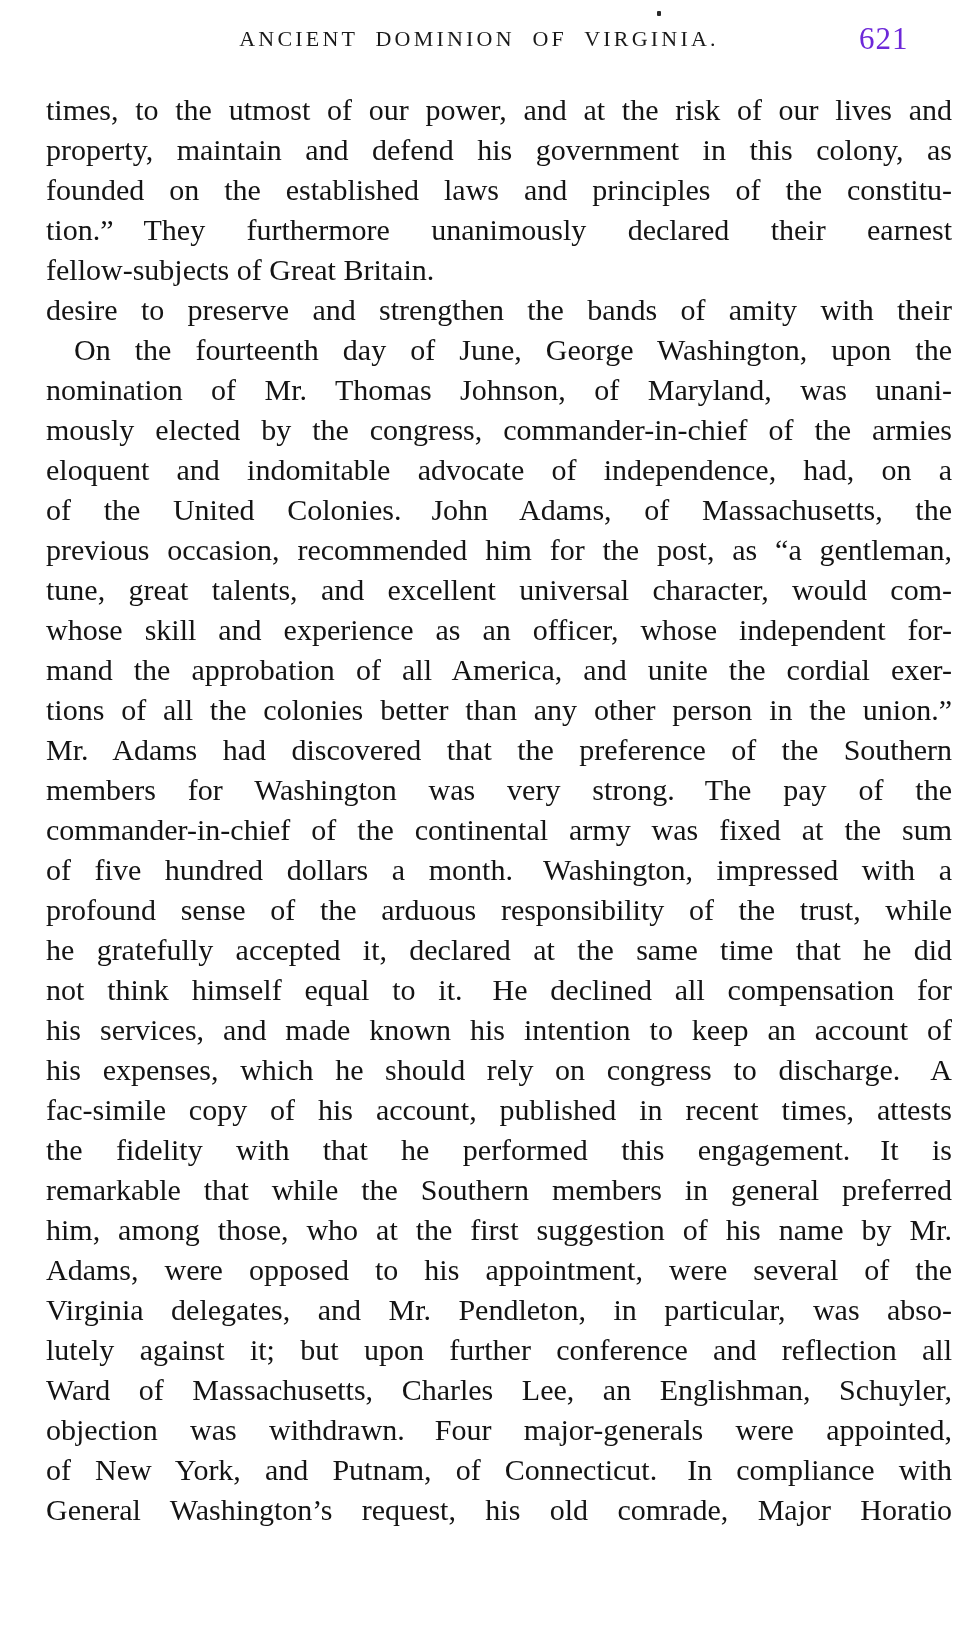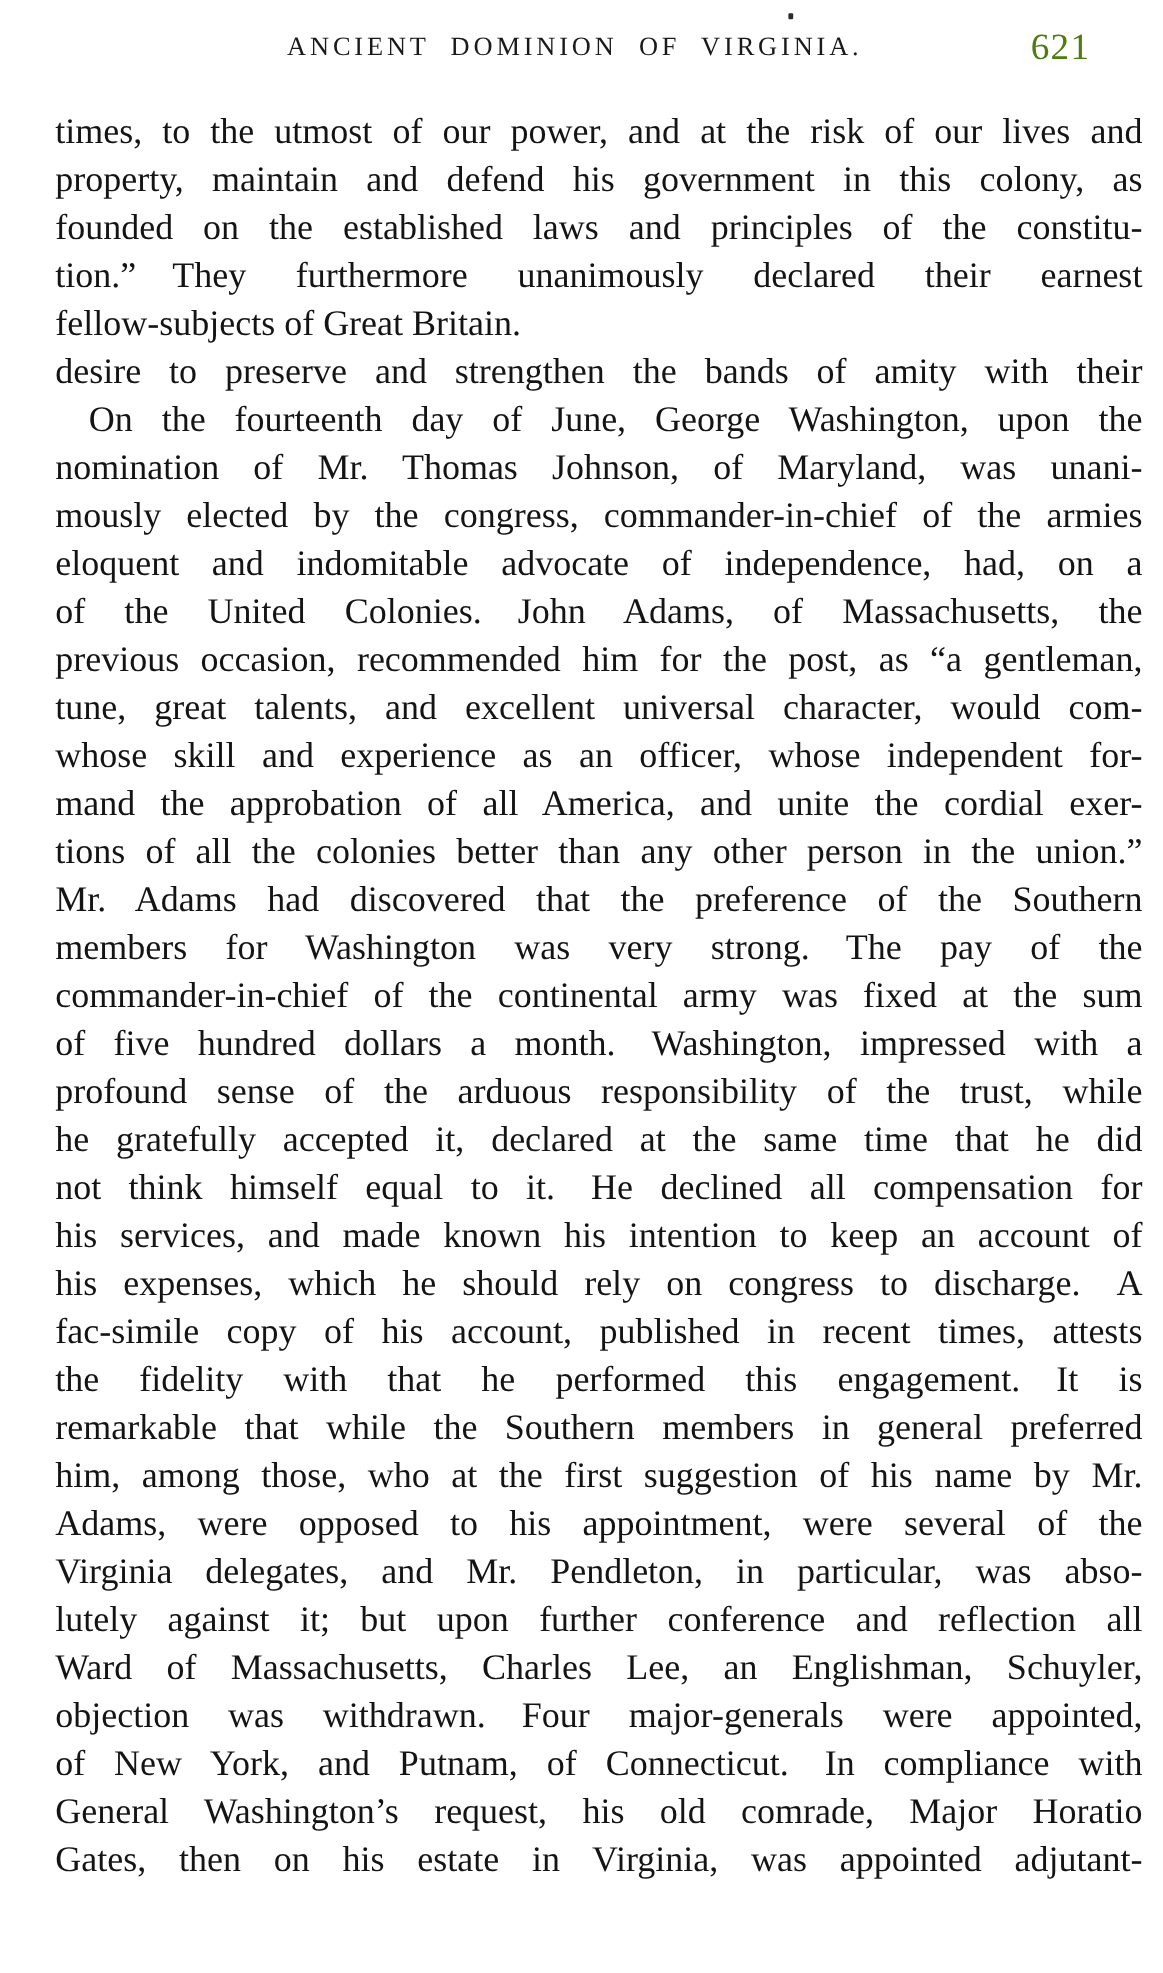--- a/index.html
+++ b/index.html
@@ -36,21 +36,21 @@
     letter-spacing: 3.2px;
     word-spacing: 9px;
     color: #1a1a1a;
   }
   .folio {
     position: absolute;
     top: 21px;
     left: 831px;
     font-size: 31px;
     letter-spacing: 1px;
-    color: #4d7c0f;
+    color: #6d28d9;
   }
   .body-text {
     position: absolute;
     left: 18px;
     top: 90px;
     width: 906px;
   }
   .line {
     font-size: 30px;
     line-height: 40px;
@@ -104,15 +104,14 @@
       <div class="line">the fidelity with that he performed this engagement. It is</div>
       <div class="line">remarkable that while the Southern members in general preferred</div>
       <div class="line">him, among those, who at the first suggestion of his name by Mr.</div>
       <div class="line">Adams, were opposed to his appointment, were several of the</div>
       <div class="line">Virginia delegates, and Mr. Pendleton, in particular, was abso-</div>
       <div class="line">lutely against it; but upon further conference and reflection all</div>
       <div class="line">Ward of Massachusetts, Charles Lee, an Englishman, Schuyler,</div>
       <div class="line">objection was withdrawn. Four major-generals were appointed,</div>
       <div class="line">of New York, and Putnam, of Connecticut. In compliance with</div>
       <div class="line">General Washington’s request, his old comrade, Major Horatio</div>
-      <div class="line">Gates, then on his estate in Virginia, was appointed adjutant-</div>
     </div>
 </div>
 
 </body></html>

